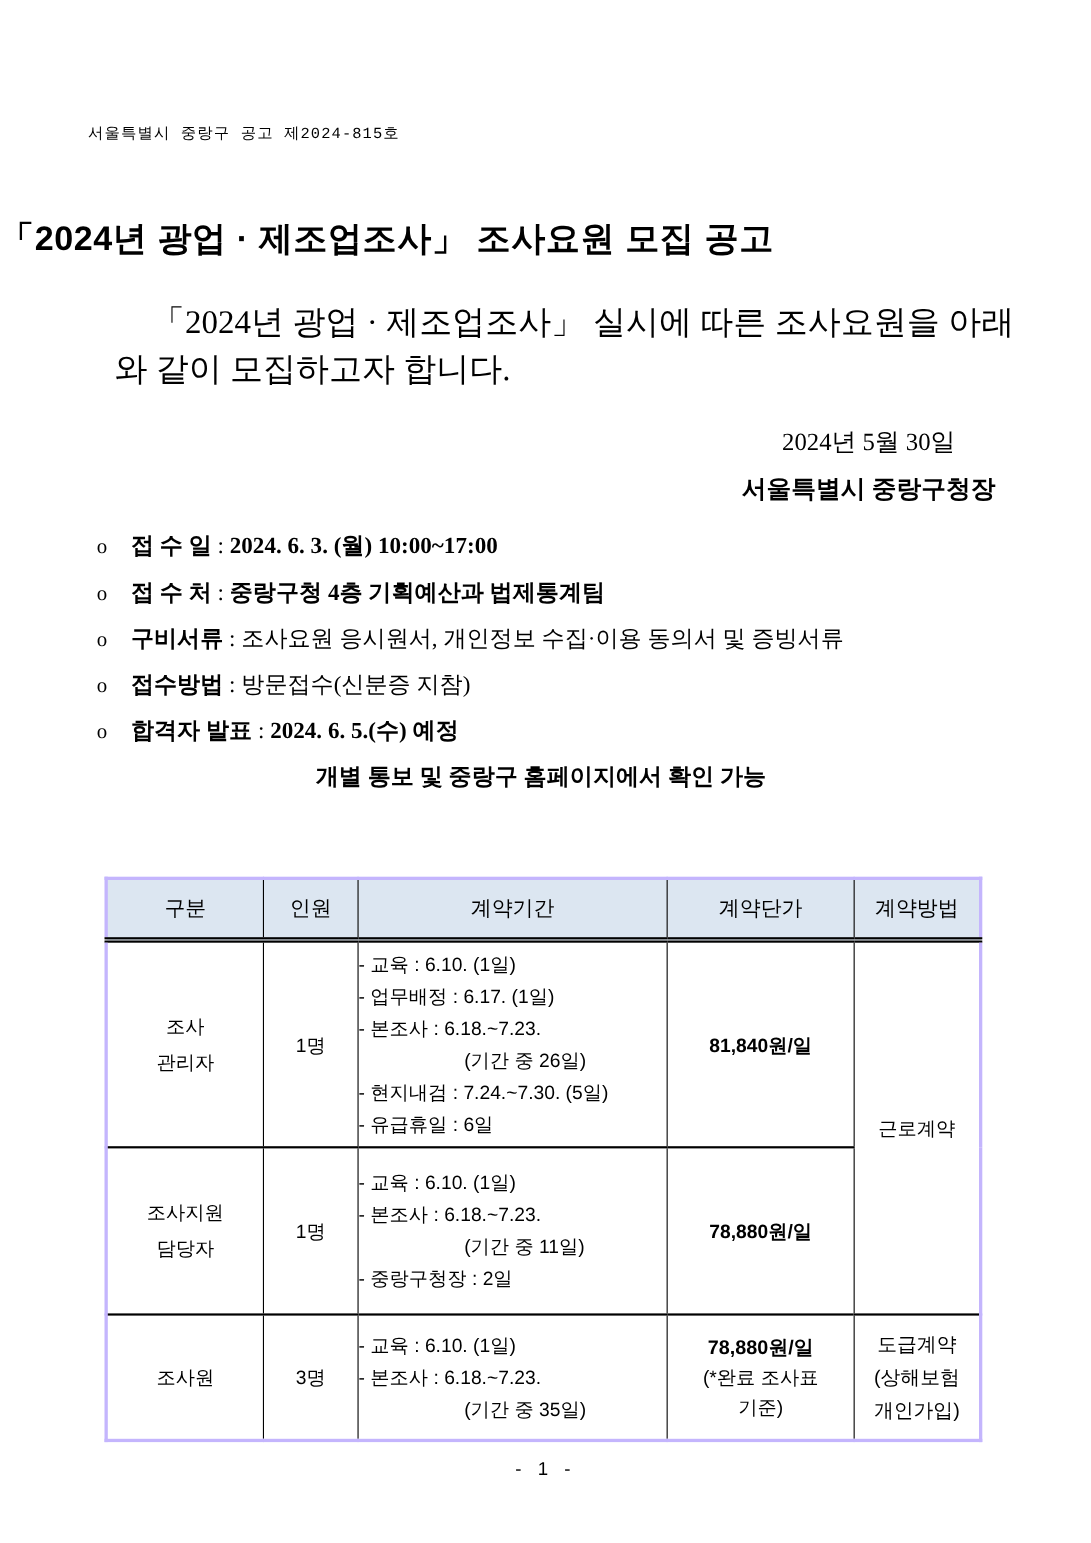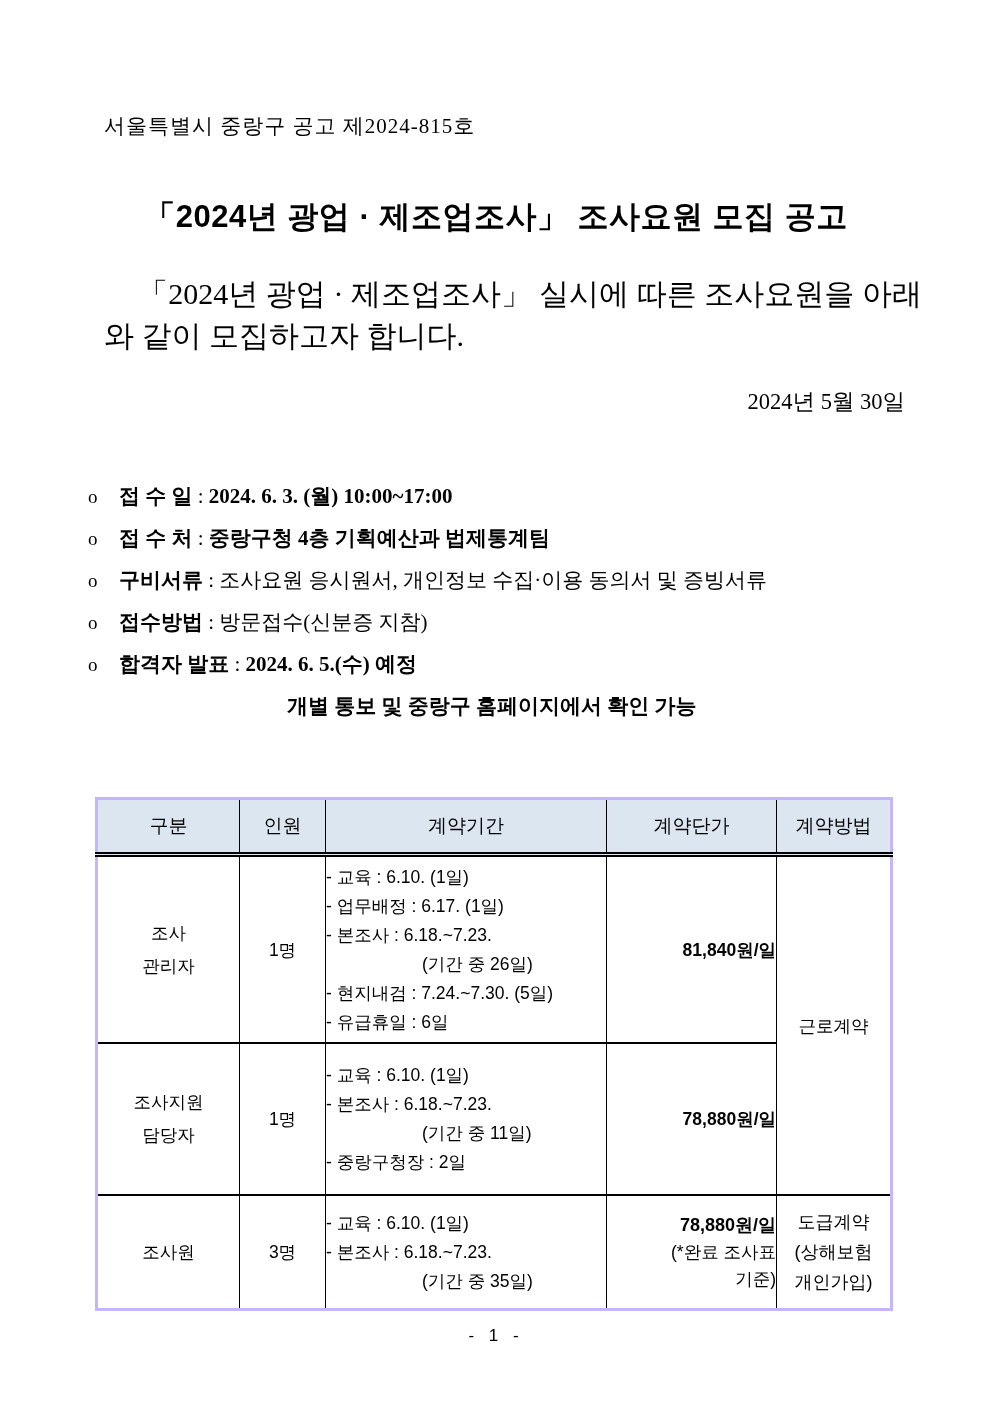--- a/index.html
+++ b/index.html
@@ -5,26 +5,26 @@
   html, body { margin: 0; padding: 0; }
   body {
     width: 992px; height: 1403px;
     background: #ffffff;
     position: relative;
     font-family: "Liberation Serif", serif;
     color: #000;
     overflow: hidden;
   }
   .doc-number {
-    position: absolute; top: 112px; left: 104px;
-    font-size: 21px; letter-spacing: 1px;
+    position: absolute; top: 112px; left: 80px;
+    font-size: 14px; letter-spacing: 1px; font-family: Liberation Mono, monospace;
   }
   .page-title {
     position: absolute; top: 196px; left: 0; width: 992px;
-    text-align: center;
+    text-align: left;
     font-family: "Liberation Sans", sans-serif;
     font-weight: 800; font-size: 31px; letter-spacing: 0.5px;
   }
   .intro {
     position: absolute; top: 273px; left: 88px; width: 818px;
     font-size: 30px; line-height: 42px;
     text-align: justify; text-indent: 34px; margin-left: 16px;
   }
   .date-block {
     position: absolute; top: 380px; right: 87px;
@@ -62,21 +62,21 @@
   }
   .r1 td { height: 185px; }
   .r2 td { height: 150px; }
   .r3 td { height: 112px; }
   .cat { text-align: center; font-size: 18px; }
   .cat div { line-height: 33px; }
   .cnt { text-align: center; font-size: 18px; }
   .period-cell { padding: 6px 4px 6px 12px; }
   .pline { line-height: 29px; white-space: nowrap; }
   .pline.ind { padding-left: 96px; }
-  .price { text-align: right; font-weight: 700; font-size: 18px; }
+  .price { text-align: center; font-weight: 700; font-size: 18px; }
   .price-top { font-weight: 700; font-size: 18px; line-height: 28px; }
   .price-note { font-weight: 400; font-size: 17.5px; line-height: 27px; }
   .method-cell { text-align: center; font-size: 19px; }
   .method-cell div { line-height: 30px; font-size: 18px; }
   .page-footer {
     position: absolute; top: 1326px; left: 0; width: 992px;
     text-align: center; font-size: 17px; letter-spacing: 5px;
     font-family: "Liberation Sans", sans-serif;
   }
 </style>
@@ -84,20 +84,21 @@
 <body>
 
 <div class="doc-number">서울특별시 중랑구 공고 제2024-815호</div>
 
 <div class="page-title">「2024년 광업 · 제조업조사」 조사요원 모집 공고</div>
 
 <div class="intro">「2024년 광업 · 제조업조사」 실시에 따른 조사요원을 아래와 같이 모집하고자 합니다.</div>
 
 <div class="date-block">
   <div>2024년 5월 30일</div>
+  <div class="signer">서울특별시 중랑구청장</div>
 </div>
 
 <div class="bullets">
   <div class="bullet-line">
     <span class="marker">o</span><span class="blabel">접 수 일</span><span class="bsep"> : </span><span class="bvalue bold">2024. 6. 3. (월) 10:00~17:00</span>
   </div>
   <div class="bullet-line">
     <span class="marker">o</span><span class="blabel">접 수 처</span><span class="bsep"> : </span><span class="bvalue bold">중랑구청 4층 기획예산과 법제통계팀</span>
   </div>
   <div class="bullet-line">

